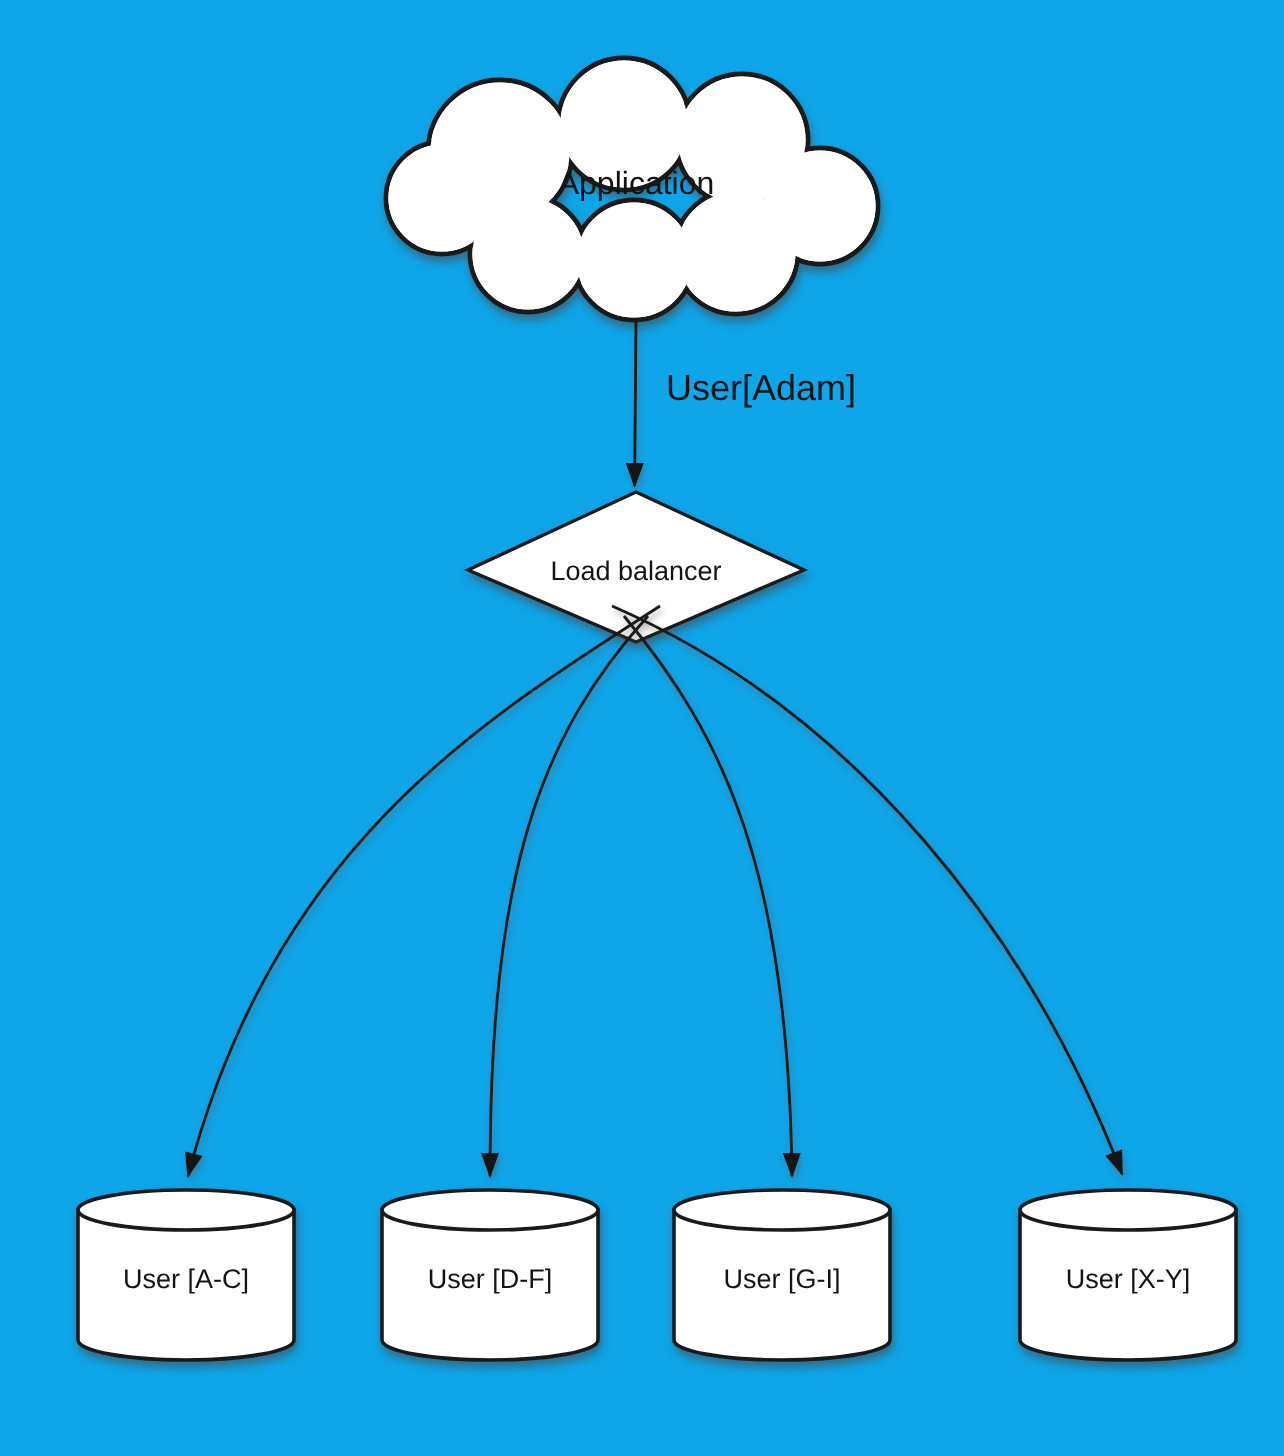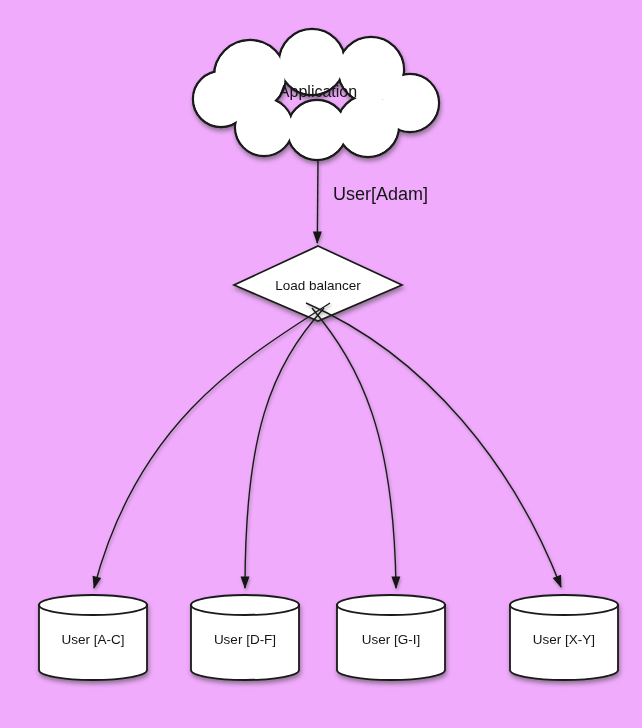--- a/index.html
+++ b/index.html
@@ -4,21 +4,21 @@
 <style>
   html, body {
     margin: 0;
     padding: 0;
     background: #ffffff;
   }
   .canvas {
     position: relative;
     width: 642px;
     height: 728px;
-    background: #f0abfc;
+    background: #0ea5e9;
     overflow: hidden;
   }
   svg { display: block; }
   text {
     font-family: "Liberation Sans", sans-serif;
     fill: #141414;
   }
   .t-app  { font-size: 16px; text-anchor: middle; }
   .t-edge { font-size: 18px; text-anchor: start; }
   .t-lb   { font-size: 13.5px; text-anchor: middle; }

